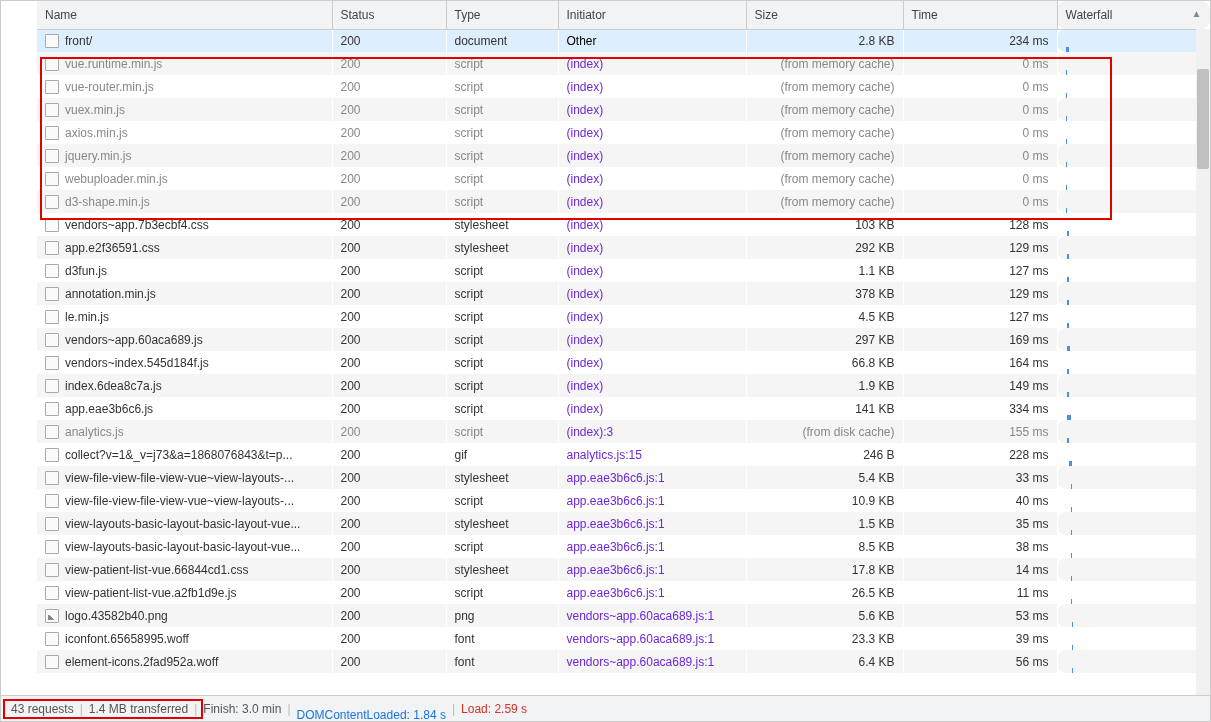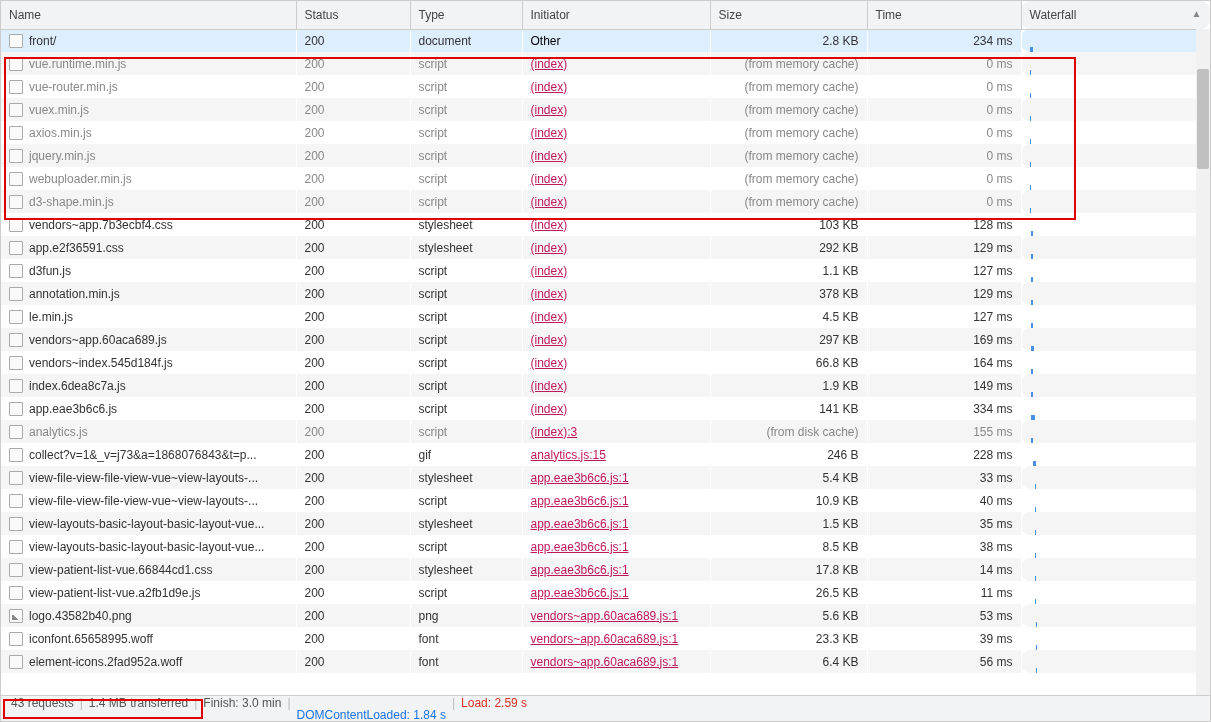--- a/index.html
+++ b/index.html
@@ -1,47 +1,47 @@
 <!DOCTYPE html>
 <html><head>
 <meta charset="utf-8">
 <style>
 * { margin:0; padding:0; box-sizing:border-box; }
 body { font-family:"Segoe UI",Arial,sans-serif; font-size:12px; color:#333; background:#fff; overflow:hidden; }
 .wrap { width:1211px; height:722px; display:flex; flex-direction:column; border:1px solid #ccc; }
-.table-area { flex:1; overflow:hidden; position:relative; }
+.table-area { flex:1; overflow:hidden; position:relative;margin-left:36px; }
 table { width:100%; border-collapse:collapse; table-layout:fixed; }
 th { background:#f1f3f4; text-align:left; font-weight:400; padding:4px 8px; border-right:1px solid #ccc; border-bottom:1px solid #ccc; position:sticky; top:0; height:28px; font-size:12px; color:#444; }
 th:last-child { border-right:none; }
 .sort-ind { float:right; color:#888; font-size:10px; }
 tbody tr { height:23px; }
 tbody tr:nth-child(odd) { background:#fff; }
 tbody tr:nth-child(even) { background:#f5f5f5; }
 tbody tr.selected { background:#ddeeff; }
 td { padding:2px 8px; border-right:1px solid transparent; white-space:nowrap; overflow:hidden; text-overflow:ellipsis; }
 .col-name { width:295px; }
 .col-status { width:114px; }
 .col-type { width:112px; }
 .col-init { width:188px; }
 .col-size { width:157px; text-align:right; }
 .col-time { width:154px; text-align:right; }
 .col-wf { width:auto;border-radius:9px; }
 th.col-size, th.col-time { text-align:left; }
 .file-ic { display:inline-block; width:14px; height:14px; border:1px solid #aaa; background:#fafafa; vertical-align:middle; margin-right:6px; border-radius:1px; position:relative; }
 .file-ic.img::after { content:""; position:absolute; left:2px; top:5px; width:8px; height:5px; background:linear-gradient(45deg,#888 50%, transparent 50%); }
 .name-txt { vertical-align:middle;text-align:center; }
-.init-link { color:#be185d; text-decoration:underline; cursor:pointer; }
+.init-link { color:#6d28d9; cursor:pointer; }
 .init-other { color:#000000; }
 .dim { color:#888; }
 .wf-cell { position:relative; height:100%; }
 .wf-bar { position:absolute; top:6px; height:10px; background:#4a90e2; }
 .hl-red { position:absolute; border:2px solid #e00000; pointer-events:none; z-index:10; }
 .hl1 { left:3px; top:56px; width:1072px; height:163px; }
 .hl2 { left:3px; bottom:3px; width:200px; height:20px; }
-.status-bar { height:26px; border-top:1px solid #ccc; background:#f1f3f4; display:flex; padding:0 10px; font-size:12px; color:#555; }
+.status-bar { height:26px; border-top:1px solid #ccc; background:#f1f3f4; display:flex; align-items:center; padding:0 10px; font-size:12px; color:#555; }
 .status-bar .sep { margin:0 6px; color:#bbb; }
 .dcl { color:#1a73e8;margin-top:12px; }
 .load { color:#d93025; }
 .scroll-strip { position:absolute; right:0; top:28px; bottom:0; width:14px; background:#f1f1f1; }
 .sc-thumb { position:absolute; left:1px; right:1px; top:40px; height:100px; background:#c0c0c0; border-radius:2px; }
 </style>
 </head>
 <body>
 
 <div class="wrap">

